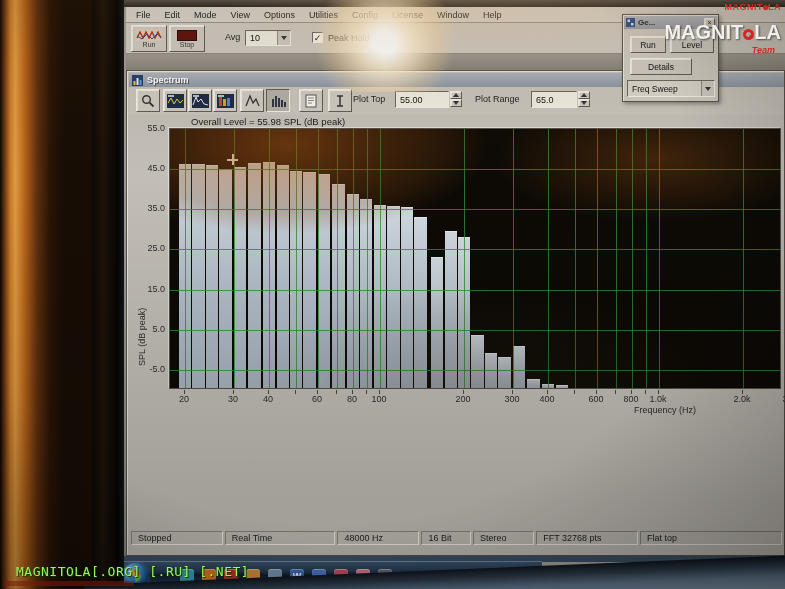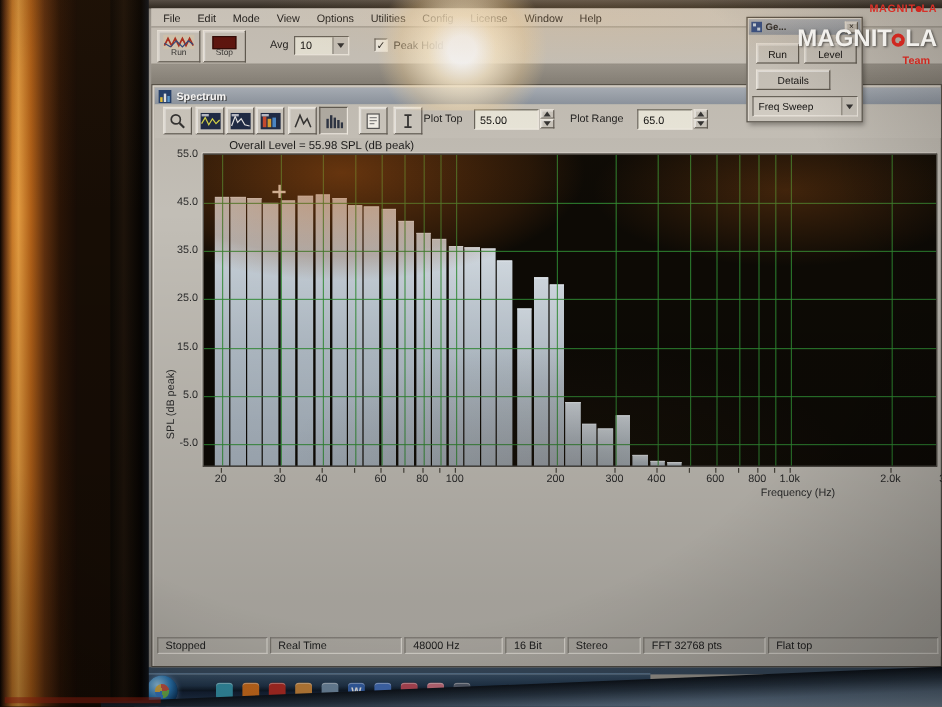--- a/index.html
+++ b/index.html
@@ -122,21 +122,21 @@
 
   
   .wm{z-index:12;pointer-events:none;}
   .wm-small{right:4px;top:2px;font-size:9px;font-weight:bold;color:#d83028;letter-spacing:.5px;}
   .wm-big{right:4px;top:21px;font-size:20px;font-weight:bold;color:#f2f0ec;letter-spacing:0;
     text-shadow:1px 1px 2px rgba(0,0,0,.55);}
   .o-logo{display:inline-block;width:11px;height:11px;border:3px solid #d02820;border-radius:50%;
     vertical-align:-1px;position:relative;}
   .o-logo:after{content:"";position:absolute;right:-2px;bottom:-2px;width:4px;height:4px;background:#d02820;border-radius:50%;}
   .o-logo.sm{width:5px;height:5px;border-width:2px;vertical-align:0;}
-  .wm-team{right:10px;top:45px;font-size:9px;font-weight:bold;color:#d02820;}
+  .wm-team{right:10px;top:45px;font-size:9px;font-weight:bold;color:#d02820;font-style:italic;}
   .wm-bottom{left:16px;top:564px;font-family:"DejaVu Sans Mono",monospace;font-size:13px;color:#93fa58;
     letter-spacing:.5px;text-shadow:1px 1px 0 rgba(15,50,0,.9);}
   .wm-artifact{left:4px;top:581px;width:130px;height:5px;background:rgba(120,25,12,.55);z-index:12;}
 </style>
 </head>
 <body>
 
 <div id="stage">
 
   <div class="abs screen">
@@ -455,14 +455,15 @@
   <div class="abs glare-top"></div>
   <div class="abs photo-tint"></div>
 
   <div class="abs wm wm-small">
     <span>MAGNIT</span><span class="o-logo sm"></span><span>LA</span>
   </div>
   <div class="abs wm wm-big">
     <span>MAGNIT</span><span class="o-logo"></span><span>LA</span>
   </div>
   <div class="abs wm wm-team">Team</div>
+  <div class="abs wm wm-bottom">MAGNITOLA[.ORG] [.RU] [.NET]</div>
   <div class="abs wm-artifact"></div>
 </div>
 
 </body></html>

